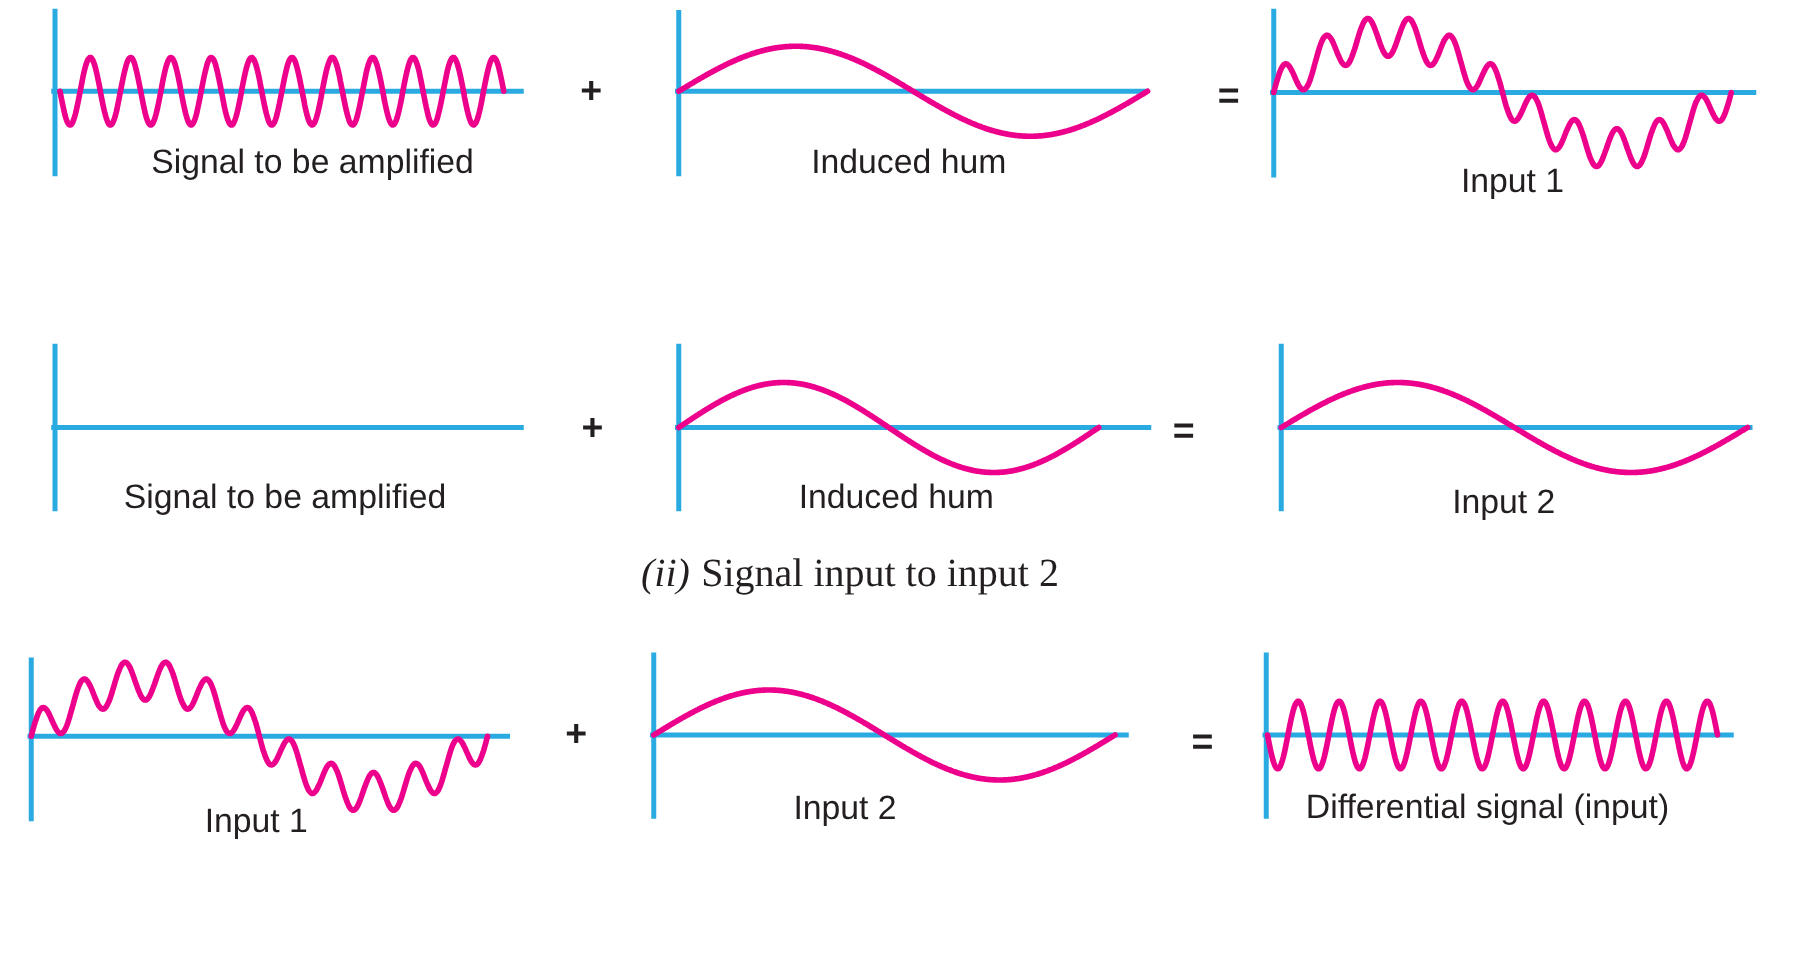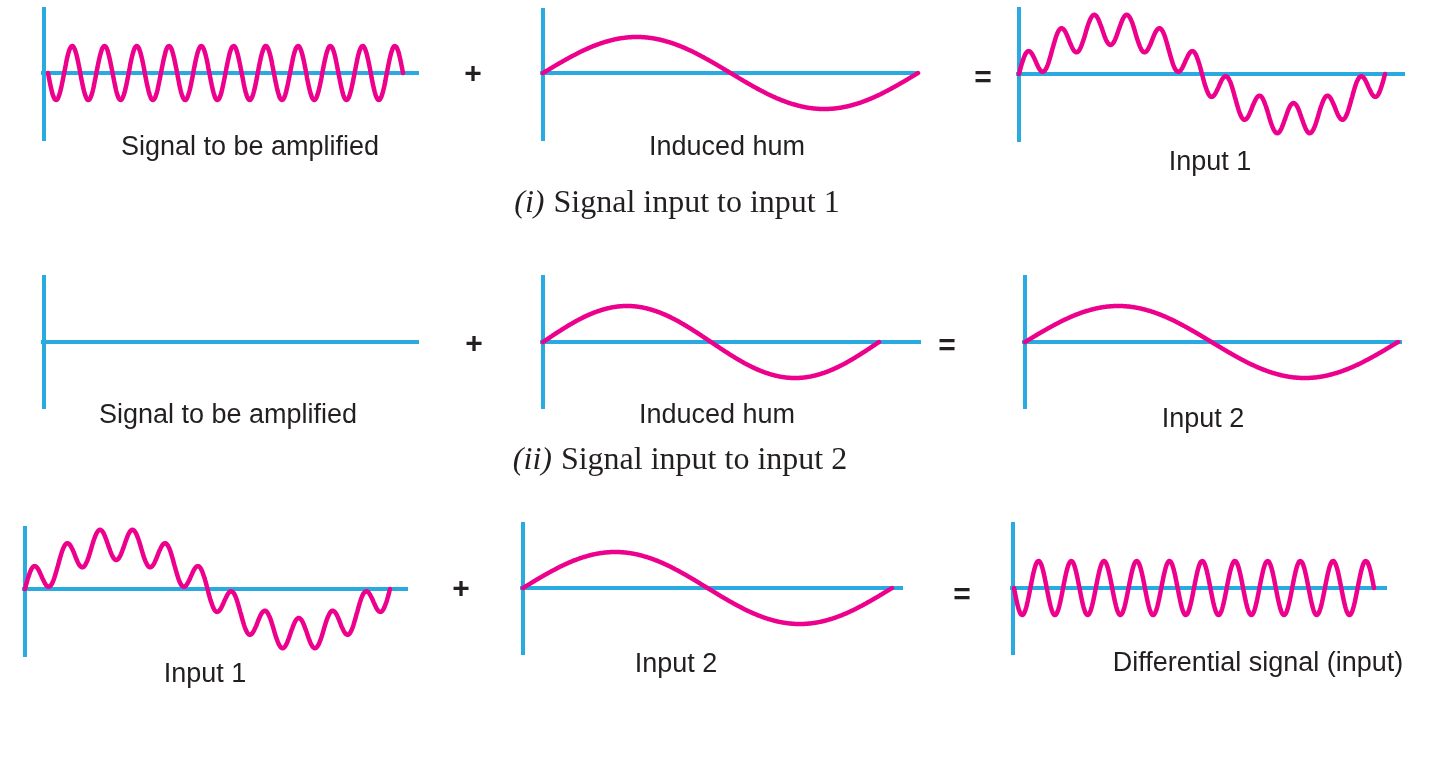--- a/index.html
+++ b/index.html
@@ -12,21 +12,20 @@
     font-family: "Liberation Sans", sans-serif;
   }
   svg.panel { position: absolute; overflow: visible; display: block; }
   .label {
     position: absolute;
     transform: translate(-50%, -50%);
     font-family: "Liberation Sans", sans-serif;
     font-size: 27px;
     color: var(--text, #231F20);
     white-space: nowrap;
-    margin-top: 16px;
   }
   .op {
     position: absolute;
     transform: translate(-50%, -50%);
     font-family: "Liberation Sans", sans-serif;
     font-size: 30px;
     font-weight: bold;
     color: var(--text, #231F20);
   }
   .caption {
@@ -62,23 +61,20 @@
 
   <div class="op" style="left:983px; top:77px">=</div>
 
   <svg class="panel" style="left:1013px; top:4px; width:398px; height:145px" width="398" height="145" viewBox="0 0 398 145">
       <line x1="6" y1="3" x2="6" y2="138" stroke="#29ABE2" stroke-width="4"></line>
       <line x1="3" y1="70" x2="392" y2="70" stroke="#29ABE2" stroke-width="4"></line>
       <path d="M6.0 70.0L6.6 67.7L7.2 65.4L7.8 63.2L8.4 61.0L9.1 58.9L9.7 57.0L10.3 55.2L10.9 53.5L11.5 52.0L12.1 50.7L12.7 49.6L13.3 48.6L13.9 47.9L14.5 47.4L15.2 47.2L15.8 47.1L16.4 47.2L17.0 47.5L17.6 48.1L18.2 48.8L18.8 49.6L19.4 50.6L20.0 51.7L20.6 52.9L21.3 54.2L21.9 55.6L22.5 56.9L23.1 58.3L23.7 59.7L24.3 61.0L24.9 62.3L25.5 63.5L26.1 64.6L26.7 65.5L27.4 66.3L28.0 66.9L28.6 67.4L29.2 67.7L29.8 67.7L30.4 67.6L31.0 67.3L31.6 66.7L32.2 66.0L32.8 65.0L33.5 63.8L34.1 62.5L34.7 61.0L35.3 59.3L35.9 57.4L36.5 55.5L37.1 53.4L37.7 51.3L38.3 49.1L38.9 46.9L39.5 44.7L40.2 42.4L40.8 40.2L41.4 38.1L42.0 36.1L42.6 34.1L43.2 32.3L43.8 30.7L44.4 29.2L45.0 27.9L45.6 26.7L46.3 25.8L46.9 25.1L47.5 24.6L48.1 24.3L48.7 24.2L49.3 24.4L49.9 24.7L50.5 25.3L51.1 26.0L51.8 26.9L52.4 27.9L53.0 29.1L53.6 30.4L54.2 31.8L54.8 33.2L55.4 34.7L56.0 36.3L56.6 37.8L57.2 39.3L57.9 40.8L58.5 42.1L59.1 43.4L59.7 44.6L60.3 45.7L60.9 46.5L61.5 47.3L62.1 47.8L62.7 48.1L63.3 48.3L63.9 48.2L64.6 48.0L65.2 47.5L65.8 46.8L66.4 46.0L67.0 44.9L67.6 43.6L68.2 42.2L68.8 40.7L69.4 39.0L70.0 37.2L70.7 35.3L71.3 33.3L71.9 31.3L72.5 29.3L73.1 27.2L73.7 25.2L74.3 23.3L74.9 21.4L75.5 19.6L76.2 17.9L76.8 16.4L77.4 15.0L78.0 13.8L78.6 12.8L79.2 12.0L79.8 11.4L80.4 11.0L81.0 10.8L81.6 10.8L82.3 11.1L82.9 11.5L83.5 12.2L84.1 13.1L84.7 14.1L85.3 15.3L85.9 16.6L86.5 18.1L87.1 19.7L87.7 21.3L88.4 23.1L89.0 24.8L89.6 26.6L90.2 28.4L90.8 30.1L91.4 31.8L92.0 33.3L92.6 34.8L93.2 36.2L93.8 37.4L94.5 38.5L95.1 39.4L95.7 40.1L96.3 40.6L96.9 40.9L97.5 41.0L98.1 40.9L98.7 40.6L99.3 40.1L99.9 39.4L100.6 38.5L101.2 37.4L101.8 36.2L102.4 34.8L103.0 33.3L103.6 31.8L104.2 30.1L104.8 28.4L105.4 26.6L106.0 24.8L106.7 23.1L107.3 21.3L107.9 19.7L108.5 18.1L109.1 16.6L109.7 15.3L110.3 14.1L110.9 13.1L111.5 12.2L112.1 11.5L112.8 11.1L113.4 10.8L114.0 10.8L114.6 11.0L115.2 11.4L115.8 12.0L116.4 12.8L117.0 13.8L117.6 15.0L118.2 16.4L118.9 17.9L119.5 19.6L120.1 21.4L120.7 23.3L121.3 25.2L121.9 27.2L122.5 29.3L123.1 31.3L123.7 33.3L124.3 35.3L125.0 37.2L125.6 39.0L126.2 40.7L126.8 42.2L127.4 43.6L128.0 44.9L128.6 46.0L129.2 46.8L129.8 47.5L130.4 48.0L131.1 48.2L131.7 48.3L132.3 48.1L132.9 47.8L133.5 47.3L134.1 46.5L134.7 45.7L135.3 44.6L135.9 43.4L136.5 42.1L137.2 40.8L137.8 39.3L138.4 37.8L139.0 36.3L139.6 34.7L140.2 33.2L140.8 31.8L141.4 30.4L142.0 29.1L142.6 27.9L143.3 26.9L143.9 26.0L144.5 25.3L145.1 24.7L145.7 24.4L146.3 24.2L146.9 24.3L147.5 24.6L148.1 25.1L148.7 25.8L149.3 26.7L150.0 27.9L150.6 29.2L151.2 30.7L151.8 32.3L152.4 34.1L153.0 36.1L153.6 38.1L154.2 40.2L154.8 42.4L155.4 44.7L156.1 46.9L156.7 49.1L157.3 51.3L157.9 53.4L158.5 55.5L159.1 57.4L159.7 59.3L160.3 61.0L160.9 62.5L161.5 63.8L162.2 65.0L162.8 66.0L163.4 66.7L164.0 67.3L164.6 67.6L165.2 67.7L165.8 67.7L166.4 67.4L167.0 66.9L167.7 66.3L168.3 65.5L168.9 64.6L169.5 63.5L170.1 62.3L170.7 61.0L171.3 59.7L171.9 58.3L172.5 56.9L173.1 55.6L173.8 54.2L174.4 52.9L175.0 51.7L175.6 50.6L176.2 49.6L176.8 48.8L177.4 48.1L178.0 47.5L178.6 47.2L179.2 47.1L179.8 47.2L180.5 47.4L181.1 47.9L181.7 48.6L182.3 49.6L182.9 50.7L183.5 52.0L184.1 53.5L184.7 55.2L185.3 57.0L185.9 58.9L186.6 61.0L187.2 63.2L187.8 65.4L188.4 67.7L189.0 70.0L189.6 72.3L190.2 74.6L190.8 76.8L191.4 79.0L192.0 81.1L192.7 83.0L193.3 84.8L193.9 86.5L194.5 88.0L195.1 89.3L195.7 90.4L196.3 91.4L196.9 92.1L197.5 92.6L198.2 92.8L198.8 92.9L199.4 92.8L200.0 92.5L200.6 91.9L201.2 91.2L201.8 90.4L202.4 89.4L203.0 88.3L203.6 87.1L204.3 85.8L204.9 84.4L205.5 83.1L206.1 81.7L206.7 80.3L207.3 79.0L207.9 77.7L208.5 76.5L209.1 75.4L209.7 74.5L210.3 73.7L211.0 73.1L211.6 72.6L212.2 72.3L212.8 72.3L213.4 72.4L214.0 72.7L214.6 73.3L215.2 74.0L215.8 75.0L216.4 76.2L217.1 77.5L217.7 79.0L218.3 80.7L218.9 82.6L219.5 84.5L220.1 86.6L220.7 88.7L221.3 90.9L221.9 93.1L222.6 95.3L223.2 97.6L223.8 99.8L224.4 101.9L225.0 103.9L225.6 105.9L226.2 107.7L226.8 109.3L227.4 110.8L228.0 112.1L228.6 113.3L229.3 114.2L229.9 114.9L230.5 115.4L231.1 115.7L231.7 115.8L232.3 115.6L232.9 115.3L233.5 114.7L234.1 114.0L234.8 113.1L235.4 112.1L236.0 110.9L236.6 109.6L237.2 108.2L237.8 106.8L238.4 105.3L239.0 103.7L239.6 102.2L240.2 100.7L240.9 99.2L241.5 97.9L242.1 96.6L242.7 95.4L243.3 94.3L243.9 93.5L244.5 92.7L245.1 92.2L245.7 91.9L246.3 91.7L246.9 91.8L247.6 92.0L248.2 92.5L248.8 93.2L249.4 94.0L250.0 95.1L250.6 96.4L251.2 97.8L251.8 99.3L252.4 101.0L253.1 102.8L253.7 104.7L254.3 106.7L254.9 108.7L255.5 110.7L256.1 112.8L256.7 114.8L257.3 116.7L257.9 118.6L258.5 120.4L259.1 122.1L259.8 123.6L260.4 125.0L261.0 126.2L261.6 127.2L262.2 128.0L262.8 128.6L263.4 129.0L264.0 129.2L264.6 129.2L265.3 128.9L265.9 128.5L266.5 127.8L267.1 126.9L267.7 125.9L268.3 124.7L268.9 123.4L269.5 121.9L270.1 120.3L270.7 118.7L271.3 116.9L272.0 115.2L272.6 113.4L273.2 111.6L273.8 109.9L274.4 108.2L275.0 106.7L275.6 105.2L276.2 103.8L276.8 102.6L277.4 101.5L278.1 100.6L278.7 99.9L279.3 99.4L279.9 99.1L280.5 99.0L281.1 99.1L281.7 99.4L282.3 99.9L282.9 100.6L283.6 101.5L284.2 102.6L284.8 103.8L285.4 105.2L286.0 106.7L286.6 108.2L287.2 109.9L287.8 111.6L288.4 113.4L289.0 115.2L289.7 116.9L290.3 118.7L290.9 120.3L291.5 121.9L292.1 123.4L292.7 124.7L293.3 125.9L293.9 126.9L294.5 127.8L295.1 128.5L295.8 128.9L296.4 129.2L297.0 129.2L297.6 129.0L298.2 128.6L298.8 128.0L299.4 127.2L300.0 126.2L300.6 125.0L301.2 123.6L301.9 122.1L302.5 120.4L303.1 118.6L303.7 116.7L304.3 114.8L304.9 112.8L305.5 110.7L306.1 108.7L306.7 106.7L307.3 104.7L307.9 102.8L308.6 101.0L309.2 99.3L309.8 97.8L310.4 96.4L311.0 95.1L311.6 94.0L312.2 93.2L312.8 92.5L313.4 92.0L314.1 91.8L314.7 91.7L315.3 91.9L315.9 92.2L316.5 92.7L317.1 93.5L317.7 94.3L318.3 95.4L318.9 96.6L319.5 97.9L320.1 99.2L320.8 100.7L321.4 102.2L322.0 103.7L322.6 105.3L323.2 106.8L323.8 108.2L324.4 109.6L325.0 110.9L325.6 112.1L326.3 113.1L326.9 114.0L327.5 114.7L328.1 115.3L328.7 115.6L329.3 115.8L329.9 115.7L330.5 115.4L331.1 114.9L331.7 114.2L332.4 113.3L333.0 112.1L333.6 110.8L334.2 109.3L334.8 107.7L335.4 105.9L336.0 103.9L336.6 101.9L337.2 99.8L337.8 97.6L338.4 95.3L339.1 93.1L339.7 90.9L340.3 88.7L340.9 86.6L341.5 84.5L342.1 82.6L342.7 80.7L343.3 79.0L343.9 77.5L344.6 76.2L345.2 75.0L345.8 74.0L346.4 73.3L347.0 72.7L347.6 72.4L348.2 72.3L348.8 72.3L349.4 72.6L350.0 73.1L350.6 73.7L351.3 74.5L351.9 75.4L352.5 76.5L353.1 77.7L353.7 79.0L354.3 80.3L354.9 81.7L355.5 83.1L356.1 84.4L356.8 85.8L357.4 87.1L358.0 88.3L358.6 89.4L359.2 90.4L359.8 91.2L360.4 91.9L361.0 92.5L361.6 92.8L362.2 92.9L362.8 92.8L363.5 92.6L364.1 92.1L364.7 91.4L365.3 90.4L365.9 89.3L366.5 88.0L367.1 86.5L367.7 84.8L368.3 83.0L368.9 81.1L369.6 79.0L370.2 76.8L370.8 74.6L371.4 72.3L372.0 70.0" fill="none" stroke="#EC008C" stroke-width="4.5" stroke-linecap="round" stroke-linejoin="round"></path>
     </svg>
   <div class="label" style="left:1210px; top:145px">Input 1</div>
 
-  <div class="caption" style="left:677px; top:201px">
-    <span class="numeral">(i)</span><span>Signal input to input 1</span>
-  </div>
 
   <svg class="panel" style="left:38px; top:270px; width:386px; height:142px" width="386" height="142" viewBox="0 0 386 142">
       <line x1="6" y1="5" x2="6" y2="139" stroke="#29ABE2" stroke-width="4"></line>
       <line x1="3" y1="72" x2="381" y2="72" stroke="#29ABE2" stroke-width="4"></line>
     </svg>
   <div class="label" style="left:228px; top:398px">Signal to be amplified</div>
 
   <div class="op" style="left:474px; top:343px">+</div>
 
   <svg class="panel" style="left:538px; top:270px; width:384px; height:142px" width="384" height="142" viewBox="0 0 384 142">
@@ -117,16 +113,16 @@
     </svg>
   <div class="label" style="left:676px; top:647px">Input 2</div>
 
   <div class="op" style="left:962px; top:594px">=</div>
 
   <svg class="panel" style="left:1006px; top:516px; width:390px; height:148px" width="390" height="148" viewBox="0 0 390 148">
       <line x1="7" y1="6" x2="7" y2="139" stroke="#29ABE2" stroke-width="4"></line>
       <line x1="4" y1="72" x2="381" y2="72" stroke="#29ABE2" stroke-width="4"></line>
       <path d="M8.0 72.0L8.6 75.1L9.2 78.2L9.8 81.1L10.4 84.0L11.0 86.7L11.6 89.2L12.2 91.5L12.8 93.5L13.4 95.2L14.0 96.7L14.6 97.8L15.2 98.5L15.8 98.9L16.4 99.0L17.0 98.7L17.6 98.0L18.2 97.0L18.8 95.7L19.4 94.0L20.0 92.1L20.6 89.9L21.2 87.4L21.8 84.8L22.4 81.9L23.0 79.0L23.6 75.9L24.2 72.8L24.8 69.7L25.4 66.7L26.0 63.7L26.6 60.8L27.2 58.0L27.8 55.5L28.4 53.1L29.0 51.0L29.6 49.2L30.2 47.7L30.8 46.5L31.4 45.7L32.0 45.1L32.6 45.0L33.2 45.2L33.8 45.8L34.4 46.7L35.0 47.9L35.6 49.5L36.2 51.4L36.8 53.5L37.4 55.9L38.0 58.5L38.6 61.3L39.2 64.2L39.8 67.2L40.4 70.3L41.0 73.4L41.6 76.5L42.2 79.5L42.8 82.5L43.4 85.3L44.0 87.9L44.6 90.3L45.2 92.4L45.8 94.3L46.4 95.9L47.0 97.2L47.6 98.2L48.2 98.8L48.8 99.0L49.4 98.9L50.0 98.4L50.6 97.6L51.2 96.4L51.8 94.9L52.4 93.2L53.0 91.1L53.6 88.8L54.2 86.2L54.8 83.5L55.4 80.6L56.0 77.6L56.6 74.5L57.2 71.4L57.8 68.3L58.4 65.3L59.0 62.3L59.6 59.5L60.2 56.8L60.8 54.4L61.4 52.1L62.0 50.2L62.6 48.5L63.2 47.1L63.8 46.1L64.4 45.4L65.0 45.0L65.6 45.1L66.2 45.4L66.8 46.2L67.4 47.2L68.0 48.6L68.6 50.3L69.2 52.3L69.8 54.6L70.4 57.1L71.0 59.7L71.6 62.6L72.2 65.6L72.8 68.6L73.4 71.7L74.0 74.8L74.6 77.9L75.2 80.9L75.8 83.8L76.4 86.5L77.0 89.0L77.6 91.3L78.2 93.3L78.8 95.1L79.4 96.5L80.0 97.7L80.6 98.5L81.2 98.9L81.8 99.0L82.4 98.7L83.0 98.1L83.6 97.1L84.2 95.8L84.8 94.2L85.4 92.3L86.0 90.1L86.6 87.6L87.2 85.0L87.8 82.2L88.4 79.3L89.0 76.2L89.6 73.1L90.2 70.0L90.8 66.9L91.4 63.9L92.0 61.0L92.6 58.3L93.2 55.7L93.8 53.3L94.4 51.2L95.0 49.4L95.6 47.8L96.2 46.6L96.8 45.7L97.4 45.2L98.0 45.0L98.6 45.2L99.2 45.7L99.8 46.6L100.4 47.8L101.0 49.4L101.6 51.2L102.2 53.3L102.8 55.7L103.4 58.3L104.0 61.0L104.6 63.9L105.2 66.9L105.8 70.0L106.4 73.1L107.0 76.2L107.6 79.3L108.2 82.2L108.8 85.0L109.4 87.6L110.0 90.1L110.6 92.3L111.2 94.2L111.8 95.8L112.4 97.1L113.0 98.1L113.6 98.7L114.2 99.0L114.8 98.9L115.4 98.5L116.0 97.7L116.6 96.5L117.2 95.1L117.8 93.3L118.4 91.3L119.0 89.0L119.6 86.5L120.2 83.8L120.8 80.9L121.4 77.9L122.0 74.8L122.6 71.7L123.2 68.6L123.8 65.6L124.4 62.6L125.0 59.7L125.6 57.1L126.2 54.6L126.8 52.3L127.4 50.3L128.0 48.6L128.6 47.2L129.2 46.2L129.8 45.4L130.4 45.1L131.0 45.0L131.6 45.4L132.2 46.1L132.8 47.1L133.4 48.5L134.0 50.2L134.6 52.1L135.2 54.4L135.8 56.8L136.4 59.5L137.0 62.3L137.6 65.3L138.2 68.3L138.8 71.4L139.4 74.5L140.0 77.6L140.6 80.6L141.2 83.5L141.8 86.2L142.4 88.8L143.0 91.1L143.6 93.2L144.2 94.9L144.8 96.4L145.4 97.6L146.0 98.4L146.6 98.9L147.2 99.0L147.8 98.8L148.4 98.2L149.0 97.2L149.6 95.9L150.2 94.3L150.8 92.4L151.4 90.3L152.0 87.9L152.6 85.3L153.2 82.5L153.8 79.5L154.4 76.5L155.0 73.4L155.6 70.3L156.2 67.2L156.8 64.2L157.4 61.3L158.0 58.5L158.6 55.9L159.2 53.5L159.8 51.4L160.4 49.5L161.0 47.9L161.6 46.7L162.2 45.8L162.8 45.2L163.4 45.0L164.0 45.1L164.6 45.7L165.2 46.5L165.8 47.7L166.4 49.2L167.0 51.0L167.6 53.1L168.2 55.5L168.8 58.0L169.4 60.8L170.0 63.7L170.6 66.7L171.2 69.7L171.8 72.8L172.4 75.9L173.0 79.0L173.6 81.9L174.2 84.8L174.8 87.4L175.4 89.9L176.0 92.1L176.6 94.0L177.2 95.7L177.8 97.0L178.4 98.0L179.0 98.7L179.6 99.0L180.2 98.9L180.8 98.5L181.4 97.8L182.0 96.7L182.6 95.2L183.2 93.5L183.8 91.5L184.4 89.2L185.0 86.7L185.6 84.0L186.2 81.1L186.8 78.2L187.4 75.1L188.0 72.0L188.6 68.9L189.2 65.8L189.8 62.9L190.4 60.0L191.0 57.3L191.6 54.8L192.2 52.5L192.8 50.5L193.4 48.8L194.0 47.3L194.6 46.2L195.2 45.5L195.8 45.1L196.4 45.0L197.0 45.3L197.6 46.0L198.2 47.0L198.8 48.3L199.4 50.0L200.0 51.9L200.6 54.1L201.2 56.6L201.8 59.2L202.4 62.1L203.0 65.0L203.6 68.1L204.2 71.2L204.8 74.3L205.4 77.3L206.0 80.3L206.6 83.2L207.2 86.0L207.8 88.5L208.4 90.9L209.0 93.0L209.6 94.8L210.2 96.3L210.8 97.5L211.4 98.3L212.0 98.9L212.6 99.0L213.2 98.8L213.8 98.2L214.4 97.3L215.0 96.1L215.6 94.5L216.2 92.6L216.8 90.5L217.4 88.1L218.0 85.5L218.6 82.7L219.2 79.8L219.8 76.8L220.4 73.7L221.0 70.6L221.6 67.5L222.2 64.5L222.8 61.5L223.4 58.7L224.0 56.1L224.6 53.7L225.2 51.6L225.8 49.7L226.4 48.1L227.0 46.8L227.6 45.8L228.2 45.2L228.8 45.0L229.4 45.1L230.0 45.6L230.6 46.4L231.2 47.6L231.8 49.1L232.4 50.8L233.0 52.9L233.6 55.2L234.2 57.8L234.8 60.5L235.4 63.4L236.0 66.4L236.6 69.5L237.2 72.6L237.8 75.7L238.4 78.7L239.0 81.7L239.6 84.5L240.2 87.2L240.8 89.6L241.4 91.9L242.0 93.8L242.6 95.5L243.2 96.9L243.8 97.9L244.4 98.6L245.0 99.0L245.6 98.9L246.2 98.6L246.8 97.8L247.4 96.8L248.0 95.4L248.6 93.7L249.2 91.7L249.8 89.4L250.4 86.9L251.0 84.3L251.6 81.4L252.2 78.4L252.8 75.4L253.4 72.3L254.0 69.2L254.6 66.1L255.2 63.1L255.8 60.2L256.4 57.5L257.0 55.0L257.6 52.7L258.2 50.7L258.8 48.9L259.4 47.5L260.0 46.3L260.6 45.5L261.2 45.1L261.8 45.0L262.4 45.3L263.0 45.9L263.6 46.9L264.2 48.2L264.8 49.8L265.4 51.7L266.0 53.9L266.6 56.4L267.2 59.0L267.8 61.8L268.4 64.7L269.0 67.8L269.6 70.9L270.2 74.0L270.8 77.1L271.4 80.1L272.0 83.0L272.6 85.7L273.2 88.3L273.8 90.7L274.4 92.8L275.0 94.6L275.6 96.2L276.2 97.4L276.8 98.3L277.4 98.8L278.0 99.0L278.6 98.8L279.2 98.3L279.8 97.4L280.4 96.2L281.0 94.6L281.6 92.8L282.2 90.7L282.8 88.3L283.4 85.7L284.0 83.0L284.6 80.1L285.2 77.1L285.8 74.0L286.4 70.9L287.0 67.8L287.6 64.7L288.2 61.8L288.8 59.0L289.4 56.4L290.0 53.9L290.6 51.7L291.2 49.8L291.8 48.2L292.4 46.9L293.0 45.9L293.6 45.3L294.2 45.0L294.8 45.1L295.4 45.5L296.0 46.3L296.6 47.5L297.2 48.9L297.8 50.7L298.4 52.7L299.0 55.0L299.6 57.5L300.2 60.2L300.8 63.1L301.4 66.1L302.0 69.2L302.6 72.3L303.2 75.4L303.8 78.4L304.4 81.4L305.0 84.3L305.6 86.9L306.2 89.4L306.8 91.7L307.4 93.7L308.0 95.4L308.6 96.8L309.2 97.8L309.8 98.6L310.4 98.9L311.0 99.0L311.6 98.6L312.2 97.9L312.8 96.9L313.4 95.5L314.0 93.8L314.6 91.9L315.2 89.6L315.8 87.2L316.4 84.5L317.0 81.7L317.6 78.7L318.2 75.7L318.8 72.6L319.4 69.5L320.0 66.4L320.6 63.4L321.2 60.5L321.8 57.8L322.4 55.2L323.0 52.9L323.6 50.8L324.2 49.1L324.8 47.6L325.4 46.4L326.0 45.6L326.6 45.1L327.2 45.0L327.8 45.2L328.4 45.8L329.0 46.8L329.6 48.1L330.2 49.7L330.8 51.6L331.4 53.7L332.0 56.1L332.6 58.7L333.2 61.5L333.8 64.5L334.4 67.5L335.0 70.6L335.6 73.7L336.2 76.8L336.8 79.8L337.4 82.7L338.0 85.5L338.6 88.1L339.2 90.5L339.8 92.6L340.4 94.5L341.0 96.1L341.6 97.3L342.2 98.2L342.8 98.8L343.4 99.0L344.0 98.9L344.6 98.3L345.2 97.5L345.8 96.3L346.4 94.8L347.0 93.0L347.6 90.9L348.2 88.5L348.8 86.0L349.4 83.2L350.0 80.3L350.6 77.3L351.2 74.3L351.8 71.2L352.4 68.1L353.0 65.0L353.6 62.1L354.2 59.2L354.8 56.6L355.4 54.1L356.0 51.9L356.6 50.0L357.2 48.3L357.8 47.0L358.4 46.0L359.0 45.3L359.6 45.0L360.2 45.1L360.8 45.5L361.4 46.2L362.0 47.3L362.6 48.8L363.2 50.5L363.8 52.5L364.4 54.8L365.0 57.3L365.6 60.0L366.2 62.9L366.8 65.8L367.4 68.9L368.0 72.0" fill="none" stroke="#EC008C" stroke-width="4.5" stroke-linecap="round" stroke-linejoin="round"></path>
     </svg>
-  <div class="label" style="left:1258px; top:646px">Differential signal (input)</div>
+  <div class="label" style="left:1190px; top:646px">Differential signal (input)</div>
 
 
 </div>
 
 </body></html>

